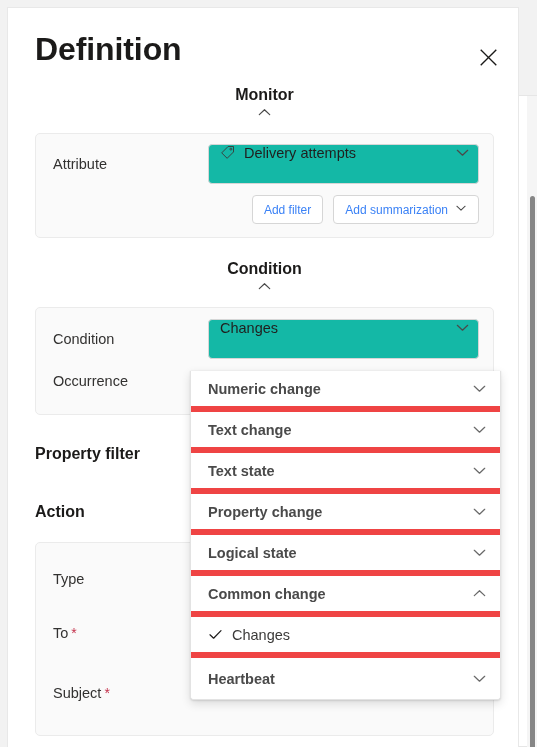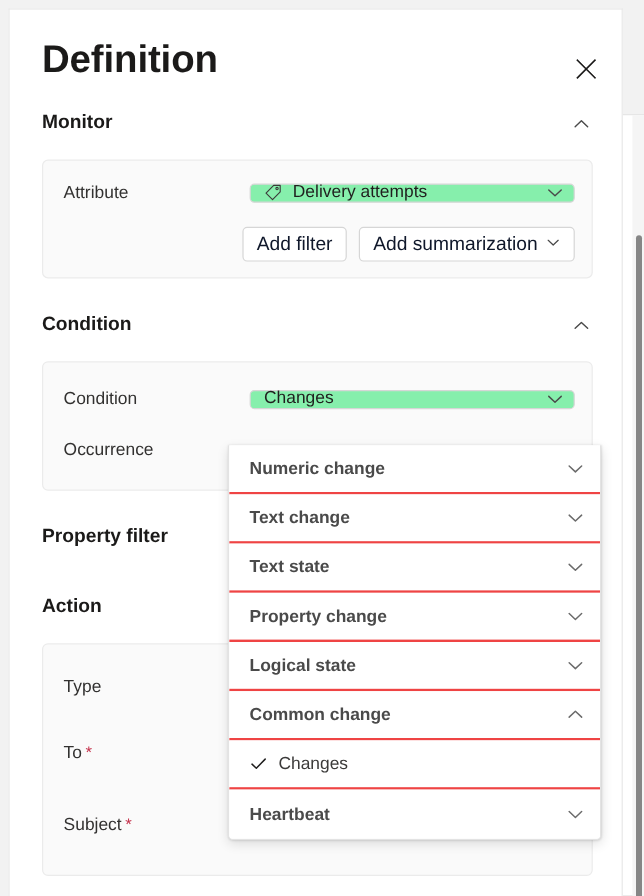--- a/index.html
+++ b/index.html
@@ -97,20 +97,21 @@
     padding: 0 24px 0 27px;
   }
 
   
   .section-head {
     display: flex;
     align-items: center;
     justify-content: space-between;
     height: 34px;
     cursor: pointer;
+    flex-direction: column;
   }
   .section-head-title {
     font-size: 16px;
     font-weight: 600;
     color: #1b1a19;
   }
   .chev {
     width: 20px;
     height: 20px;
     display: flex;
@@ -142,23 +143,23 @@
     color: #c4314b;
     font-size: 14px;
     margin-left: 3px;
   }
   .field-control { flex: 1 1 auto; }
 
   
   .combo {
     position: relative;
     display: flex;
-    align-items: flex-end;
-    height: 16px;
-    background: #86efac;
+    align-items: flex-start;
+    height: 40px;
+    background: #14b8a6;
     border: 1px solid #d6d6d6;
     border-radius: 4px;
     padding: 0 8px 0 11px;
     cursor: pointer;
   }
   .combo-text {
     flex: 1 1 auto;
     font-size: 14.5px;
     color: #201f1e;
     white-space: nowrap;
@@ -188,22 +189,22 @@
     gap: 10px;
     padding: 11px 14px 13px 17px;
   }
   .btn {
     height: 29px;
     background: #ffffff;
     border: 1px solid #d6d6d6;
     border-radius: 4px;
     padding: 12px 11px;
     font-family: "Liberation Sans", sans-serif;
-    font-size: 16px;
-    color: #0f172a;
+    font-size: 12px;
+    color: #3b82f6;
     display: flex;
     align-items: center;
     gap: 7px;
     cursor: pointer;
   }
 
   
   .standalone-head {
     font-size: 16px;
     font-weight: 600;
@@ -225,21 +226,21 @@
     border-radius: 0 0 4px 4px;
     box-shadow: 0 3.2px 10px rgba(0,0,0,0.12), 0 0.6px 1.8px rgba(0,0,0,0.11);
     z-index: 40;
     overflow: hidden;
   }
   .dd-item {
     display: flex;
     align-items: center;
     height: 41px;
     padding: 0 13px 0 17px;
-    border-bottom: 2px solid #ef4444;
+    border-bottom: 6px solid #ef4444;
     cursor: pointer;
     background: #ffffff;
   }
   .dd-item:last-child { border-bottom: none; }
   .dd-label {
     flex: 1 1 auto;
     font-size: 14.5px;
     color: #4a4a4a;
     font-weight: 600;
   }

